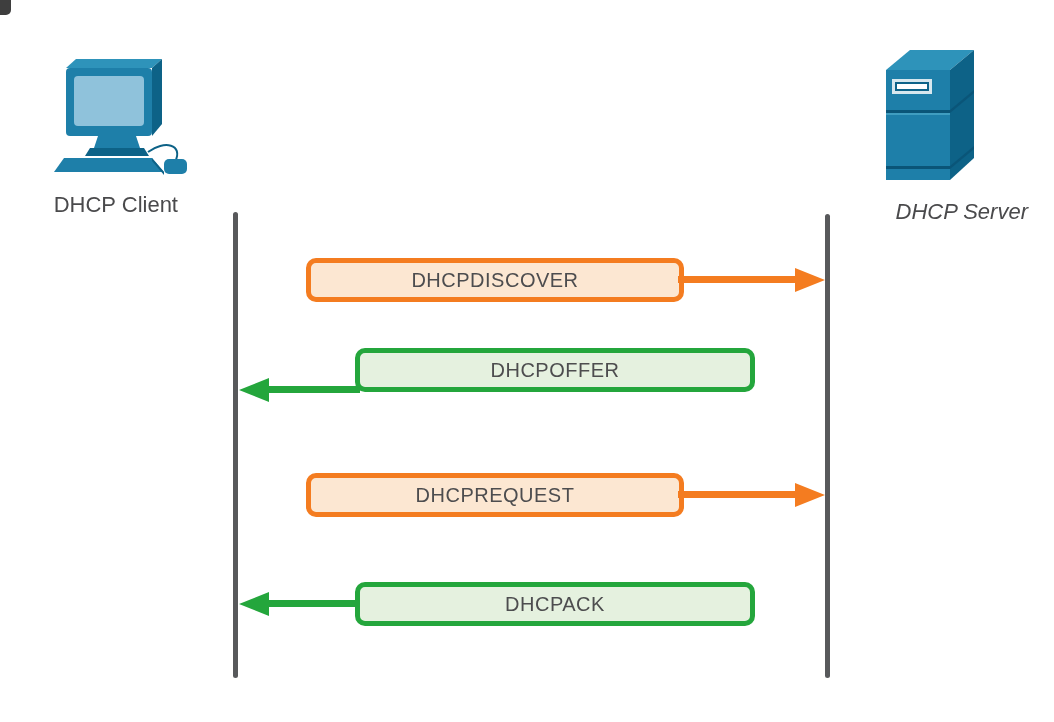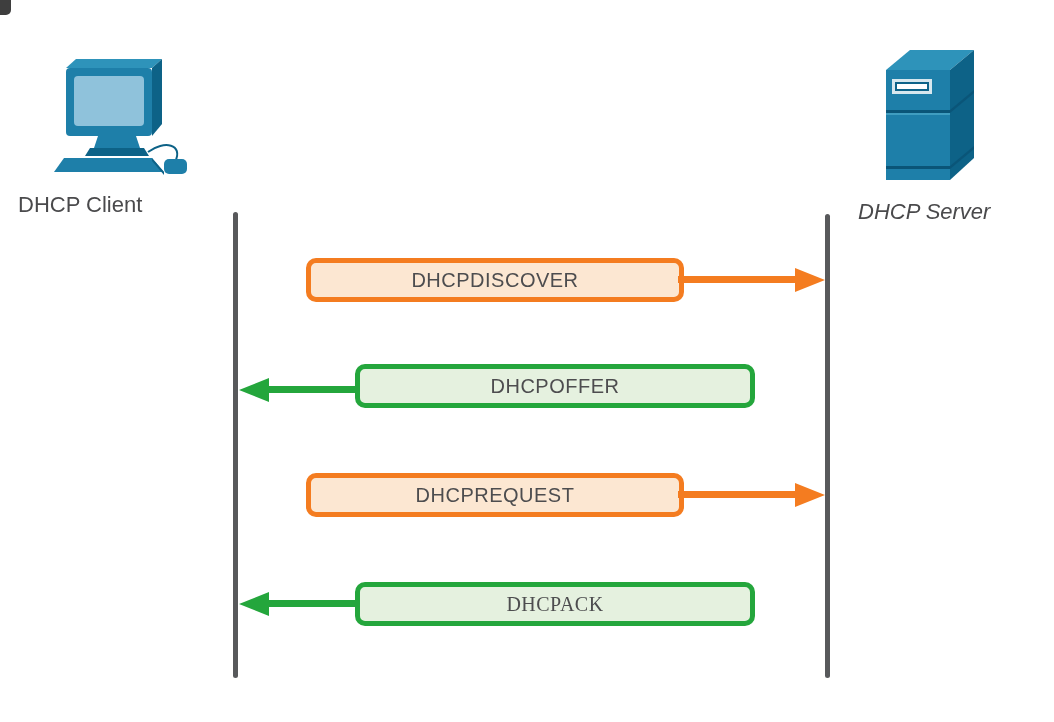--- a/index.html
+++ b/index.html
@@ -15,21 +15,21 @@
     position: absolute; left: 0; top: 0;
     width: 11px; height: 15px;
     background: #3E3E3E;
     border-radius: 0 0 5px 0;
   }
   .actor { position: absolute; }
   .actor-label {
     position: absolute;
     font-size: 22px;
     color: var(--label-text, #4A4A4C);
-    text-align: left;
+    text-align: right;
     white-space: nowrap;
   }
   .client-label { left: 18px; top: 192px; width: 160px; }
   .server-label { left: 858px; top: 199px; width: 170px; font-style: italic; }
 
   .client-icon { position: absolute; left: 48px; top: 54px; }
   .server-icon { position: absolute; left: 878px; top: 46px; }
 
   .ic-blue   { fill: var(--icon-blue, #1E7FA9); }
   .ic-dark   { fill: var(--icon-blue-dark, #0D6287); }
@@ -63,23 +63,23 @@
     border-color: var(--orange-border, #F47C20);
     background: var(--orange-fill, #FCE7D2);
     left: 306px; width: 378px;
   }
   .msg-box.green {
     border-color: var(--green-border, #24A63C);
     background: var(--green-fill, #E5F1DF);
     left: 355px; width: 400px;
   }
   .box-discover { top: 258px; }
-  .box-offer    { top: 364px; text-align: right; }
+  .box-offer    { top: 348px; text-align: right; }
   .box-request  { top: 473px; text-align: right; }
-  .box-ack      { top: 582px; font-family: Liberation Serif, serif; }
+  .box-ack      { top: 582px; }
 
   .shaft { position: absolute; height: 7px; }
   .shaft.orange { background: var(--orange-border, #F47C20); left: 678px; width: 120px; }
   .shaft.green  { background: var(--green-border, #24A63C); left: 266px; width: 94px; }
 
   .head { position: absolute; width: 0; height: 0; border-top: 12px solid transparent; border-bottom: 12px solid transparent; }
   .head.right { border-left: 30px solid var(--orange-border, #F47C20); left: 795px; }
   .head.left  { border-right: 30px solid var(--green-border, #24A63C); left: 239px; }
 
   .arr1 .shaft { top: 276px; } .arr1 .head { top: 268px; }

